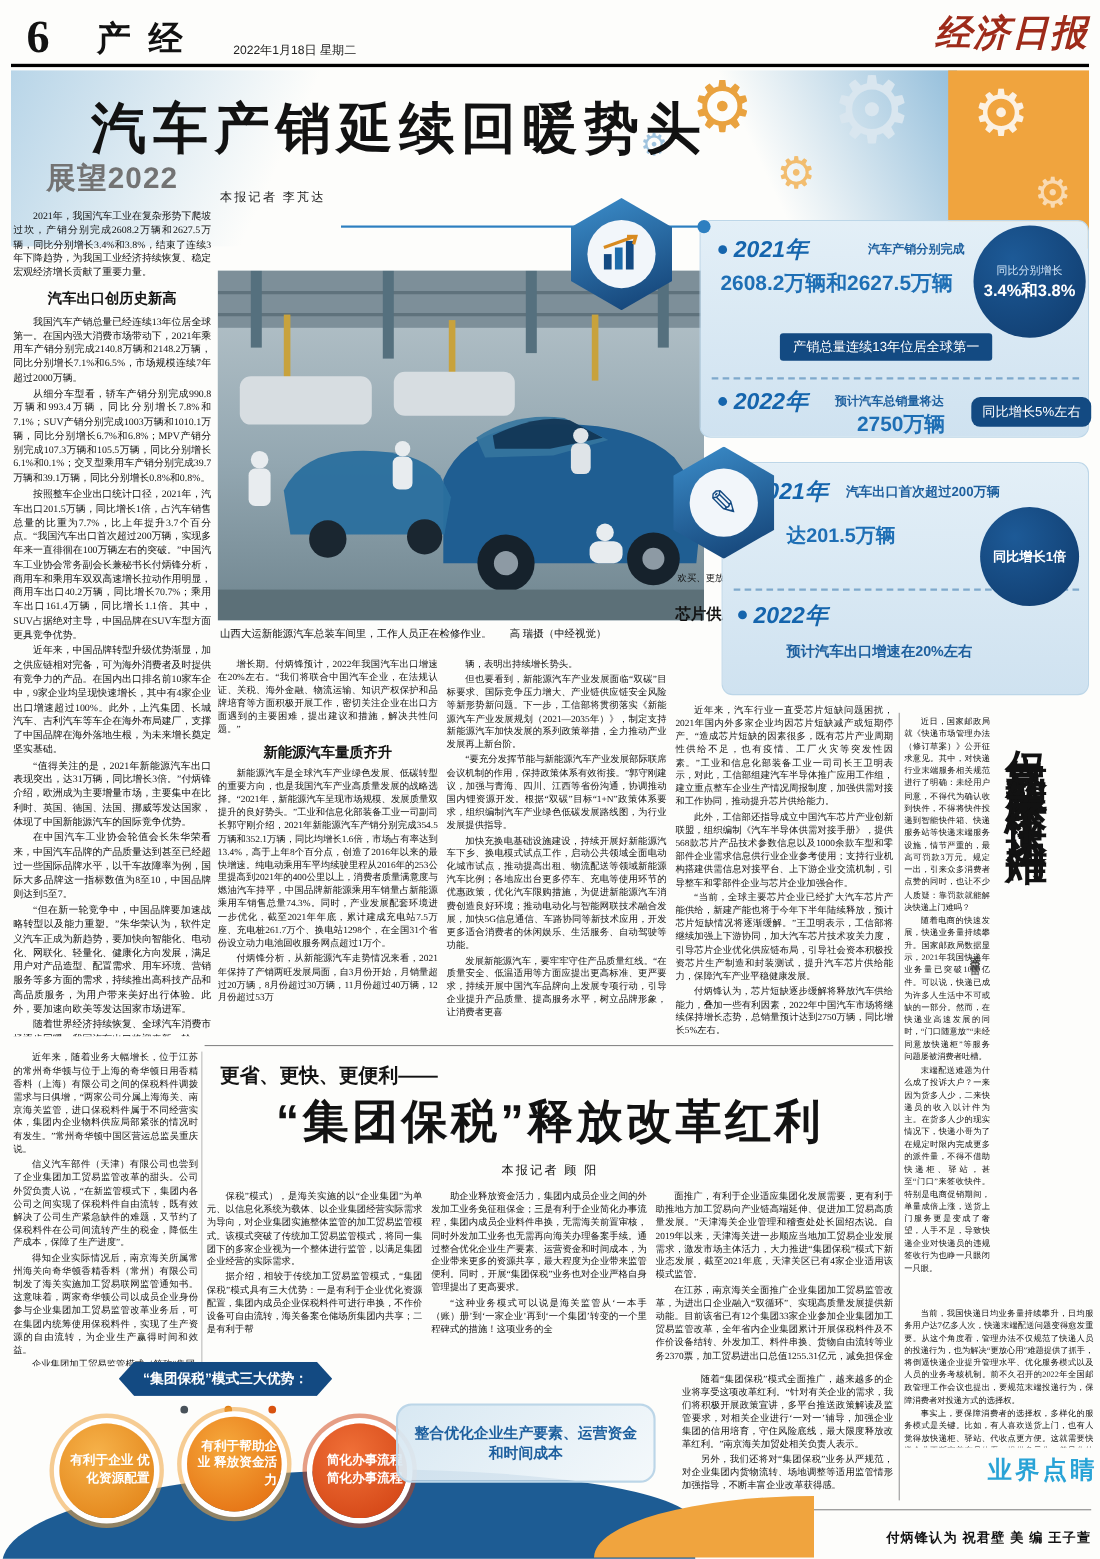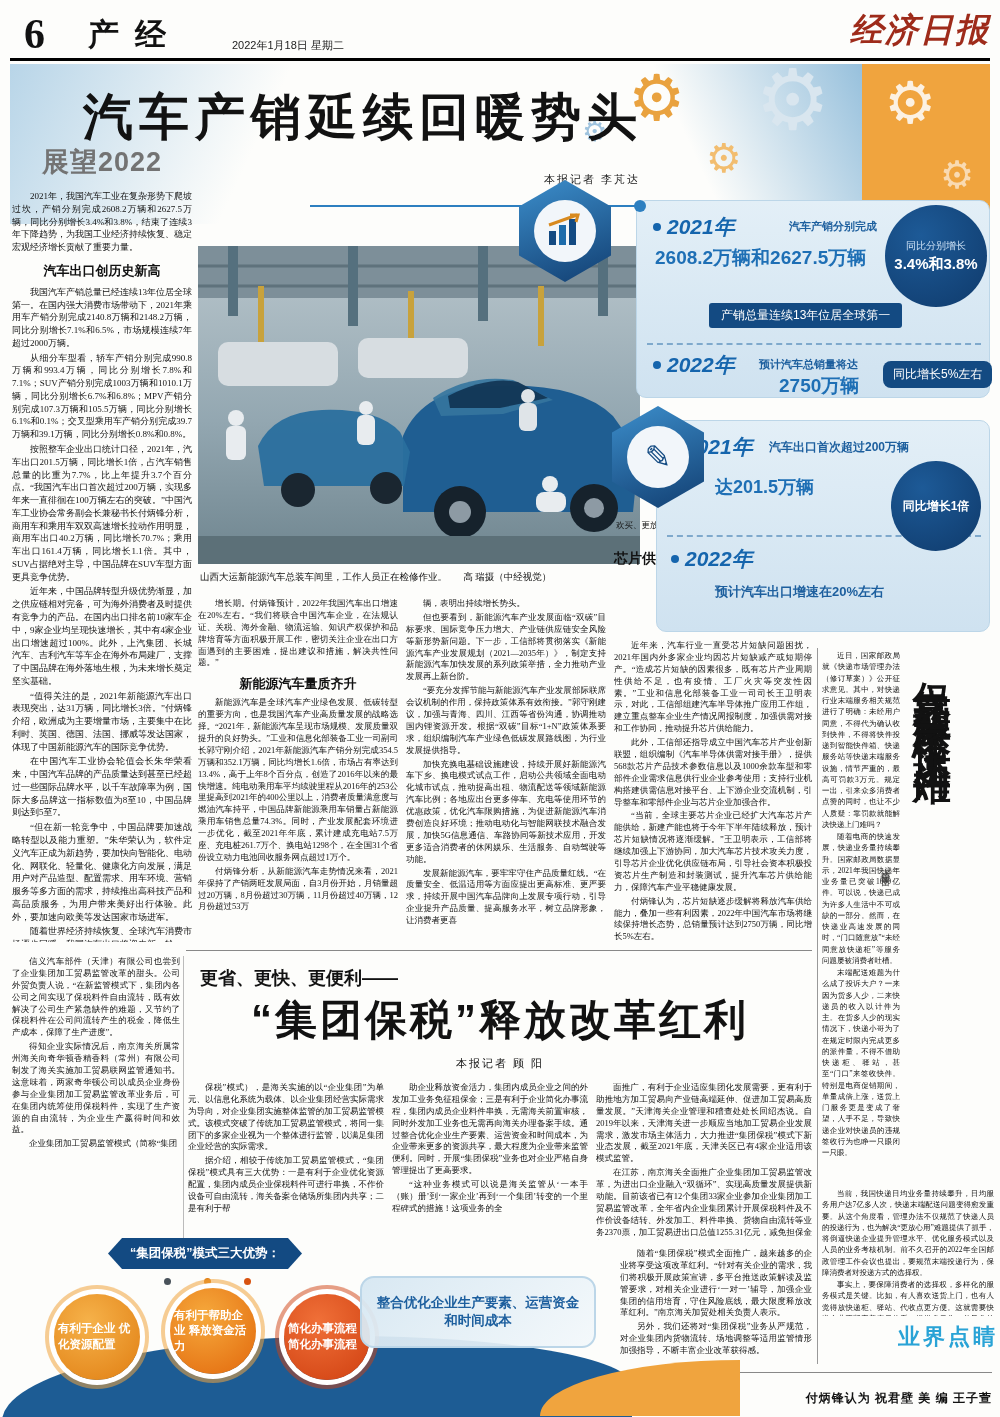--- a/index.html
+++ b/index.html
@@ -3,39 +3,39 @@
 <meta charset="utf-8">
 <style>
   * { margin:0; padding:0; box-sizing:border-box; }
   html,body { width:1000px; height:1417px; }
   body { position:relative; background:#fdfdfb; color:#121212; font-family:"Liberation Sans", sans-serif; overflow:hidden; }
   .abs { position:absolute; }
 
   
   #hdr-num { left:24px; top:10px; font:900 42px "Liberation Serif", serif; }
   #hdr-sec { left:88px; top:14px; font-size:31px; font-weight:900; letter-spacing:16px; }
-  #hdr-date { left:232px; top:38px; font-size:11px; color:#222;text-align:right; }
+  #hdr-date { left:212px; top:38px; font-size:11px; color:#222;text-align:right; }
   #masthead { right:10px; top:8px; font-family:"Liberation Serif", serif; font-style:italic; font-weight:900; font-size:33px; color:#9e2b1a; letter-spacing:2px; }
   #hdr-rule { left:10px; top:58px; width:980px; height:3px; background:#000; }
 
   
   #deco-blue-l { left:10px; top:64px; width:330px; height:160px; background:linear-gradient(115deg,#b8d5e8,rgba(255,255,255,0) 70%); }
   #deco-blue-r { left:600px; top:64px; width:270px; height:175px; background:linear-gradient(245deg,#93bedb,rgba(255,255,255,0) 62%); }
   #deco-orange { left:862px; top:64px; width:128px; height:162px; background:#f0a43e; }
   .gear { position:absolute; line-height:1; font-family:"DejaVu Sans", sans-serif; }
   #g1 { left:628px; top:66px;  font-size:64px; color:#e9a23f; }
   #g2 { left:706px; top:138px; font-size:40px; color:#f2bd6f; }
   #g3 { left:755px; top:58px;  font-size:84px; color:#d9e6ef; }
   #g4 { left:884px; top:74px;  font-size:58px; color:#ffffff; opacity:.85; }
   #g5 { left:940px; top:156px; font-size:38px; color:#ffffff; opacity:.6; }
   #g6 { left:582px; top:118px; font-size:28px; color:#9fc3de; }
 
   
   #headline { left:78px; top:84px; width:570px; text-align:center; font-size:50px; font-weight:900; letter-spacing:6px; font-family:"Liberation Sans", sans-serif; }
-  #byline { left:200px; top:172px; width:440px; text-align:right; font-size:11px; letter-spacing:2px; color:#222; }
+  #byline { left:200px; top:172px; width:440px; text-align:left; font-size:11px; letter-spacing:2px; color:#222; }
 
   
   #outlook { left:12px; top:142px; width:180px; height:800px; overflow:hidden; }
   #outlook h2 { font-size:27px; font-weight:900; color:#737373; text-align:center; margin:2px 0 10px; letter-spacing:1px; }
   .bodytext p { font-family:"Liberation Serif", serif; font-size:9px; line-height:1.42; text-align:justify; text-indent:2em; margin-bottom:2px; }
   .subhead { font-size:13px; font-weight:900; text-align:center; margin:8px 0 6px; }
 
   
   #photo { left:198px; top:246px; width:442px; height:318px; background:#9fb0b9; overflow:hidden; }
   #photo-caption { left:200px; top:570px; width:440px; font-family:"Liberation Serif", serif; font-size:9.5px; line-height:1.5; color:#111; }
@@ -118,21 +118,21 @@
 
   
   #b-info { left:12px; top:1232px; width:600px; height:180px; z-index:1; }
   #b-wave-blue { position:absolute; left:-10px; top:104px; width:630px; height:90px; background:#1d5c94; border-radius:55% 45% 0 0 / 95% 55% 0 0; }
   #b-wave-orange { position:absolute; left:528px; top:128px; width:200px; height:56px; background:#f0a43e; border-radius:100% 0 0 0 / 100% 0 0 0; }
   #b-banner { position:absolute; left:96px; top:6px; background:#134a82; color:#fff; font-size:12.5px; font-weight:700; padding:7px 22px;
               clip-path:polygon(0 50%, 14px 0, calc(100% - 14px) 0, 100% 50%, calc(100% - 14px) 100%, 14px 100%); white-space:nowrap; }
   .b-dot { position:absolute; width:7px; height:7px; border-radius:50%; top:46px; }
   #bd1 { left:152px; background:#49525a; } #bd2 { left:192px; background:#e07e12; } #bd3 { left:232px; background:#d8520f; }
   .opt { position:absolute; width:86px; height:86px; border-radius:50%; display:flex; align-items:center; justify-content:center;
-         text-align:left; color:#fff; font-size:11.5px; font-weight:700; line-height:1.35; padding:4px; z-index:2;
+         text-align:right; color:#fff; font-size:11.5px; font-weight:700; line-height:1.35; padding:4px; z-index:2;
          box-shadow:0 0 0 5px #fff, 0 0 0 9px rgba(240,164,62,.55); }
   #o1 { left:42px;  top:62px; background:radial-gradient(circle at 40% 32%,#f6b24a,#e07e12); }
   #o2 { left:158px; top:56px; background:radial-gradient(circle at 40% 32%,#f6a93c,#e2680c); }
   #o3 { left:272px; top:62px; background:radial-gradient(circle at 40% 32%,#f07038,#cf3f10); box-shadow:0 0 0 5px #fff, 0 0 0 9px rgba(207,63,16,.5); }
   #b-note { position:absolute; left:348px; top:44px; width:236px; height:72px; background:linear-gradient(135deg,rgba(214,231,242,.95),rgba(243,248,251,.9));
             border:2px solid #bcd6e8; border-radius:14px; display:flex; align-items:center; justify-content:center; text-align:center;
             font-size:13.5px; font-weight:700; color:#1d5f9e; padding:6px 12px; z-index:2; }
   .bcol p { font-family:"Liberation Serif", serif; font-size:8.5px; line-height:1.4; text-align:justify; text-indent:2em; margin-bottom:2px; }
   .bcol { position:absolute; overflow:hidden; background:rgba(253,253,251,.0); }
 </style>
@@ -319,20 +319,21 @@
 <div class="abs" id="op-head">仅靠罚款解决不了快递上门难</div>
 <div class="abs" id="op-author">吉蕾蕾</div>
 <div class="abs" id="op-lower">
   <p>当前，我国快递日均业务量持续攀升，日均服务用户达7亿多人次，快递末端配送问题变得愈发重要。从这个角度看，管理办法不仅规范了快递人员的投递行为，也为解决“更放心用”难题提供了抓手，将倒逼快递企业提升管理水平、优化服务模式以及人员的业务考核机制。前不久召开的2022年全国邮政管理工作会议也提出，要规范末端投递行为，保障消费者对投递方式的选择权。</p>
   <p>事实上，要保障消费者的选择权，多样化的服务模式是关键。比如，有人喜欢送货上门，也有人觉得放快递柜、驿站、代收点更方便。这就需要快递企业不断完善产品体系，提供多元化、差异化的快递服务，不同的服务对应不同的价格，由消费者自行选择需要哪种配送服务。同时，快递企业应与电商平台协商，完善电商快递定价模式，建立与服务相匹配的成本分担机制，避免低端价格战引起的末端配送服务质量下降，这样才能兼顾各方利益。</p>
 
 </div>
 <div class="abs" id="op-tag">业界点睛</div>
 
 <div class="bcol" id="bcol0">
+  <p>近年来，随着业务大幅增长，位于江苏的常州奇华顿与位于上海的奇华顿日用香精香料（上海）有限公司之间的保税料件调拨需求与日俱增，“两家公司分属上海海关、南京海关监管，进口保税料件属于不同经营实体，集团内企业物料供应局部紧张的情况时有发生。”常州奇华顿中国区营运总监吴重庆说。</p>
   <p>信义汽车部件（天津）有限公司也尝到了企业集团加工贸易监管改革的甜头。公司外贸负责人说，“在新监管模式下，集团内各公司之间实现了保税料件自由流转，既有效解决了公司生产紧急缺件的难题，又节约了保税料件在公司间流转产生的税金，降低生产成本，保障了生产进度”。</p>
   <p>得知企业实际情况后，南京海关所属常州海关向奇华顿香精香料（常州）有限公司制发了海关实施加工贸易联网监管通知书。这意味着，两家奇华顿公司以成员企业身份参与企业集团加工贸易监管改革业务后，可在集团内统筹使用保税料件，实现了生产资源的自由流转，为企业生产赢得时间和效益。</p>
   <p>企业集团加工贸易监管模式（简称“集团</p>
 </div>
 <div class="abs" id="b-kicker">更省、更快、更便利——</div>
 <h2 class="abs" id="b-headline">“集团保税”释放改革红利</h2>
 <div class="abs" id="b-byline">本报记者 顾 阳</div>
 <div class="bcol" id="bc1">
   <p>保税”模式），是海关实施的以“企业集团”为单元、以信息化系统为载体、以企业集团经营实际需求为导向，对企业集团实施整体监管的加工贸易监管模式。该模式突破了传统加工贸易监管模式，将同一集团下的多家企业视为一个整体进行监管，以满足集团企业经营的实际需求。</p>
   <p>据介绍，相较于传统加工贸易监管模式，“集团保税”模式具有三大优势：一是有利于企业优化资源配置，集团内成员企业保税料件可进行串换，不作价设备可自由流转，海关备案仓储场所集团内共享；二是有利于帮</p>

